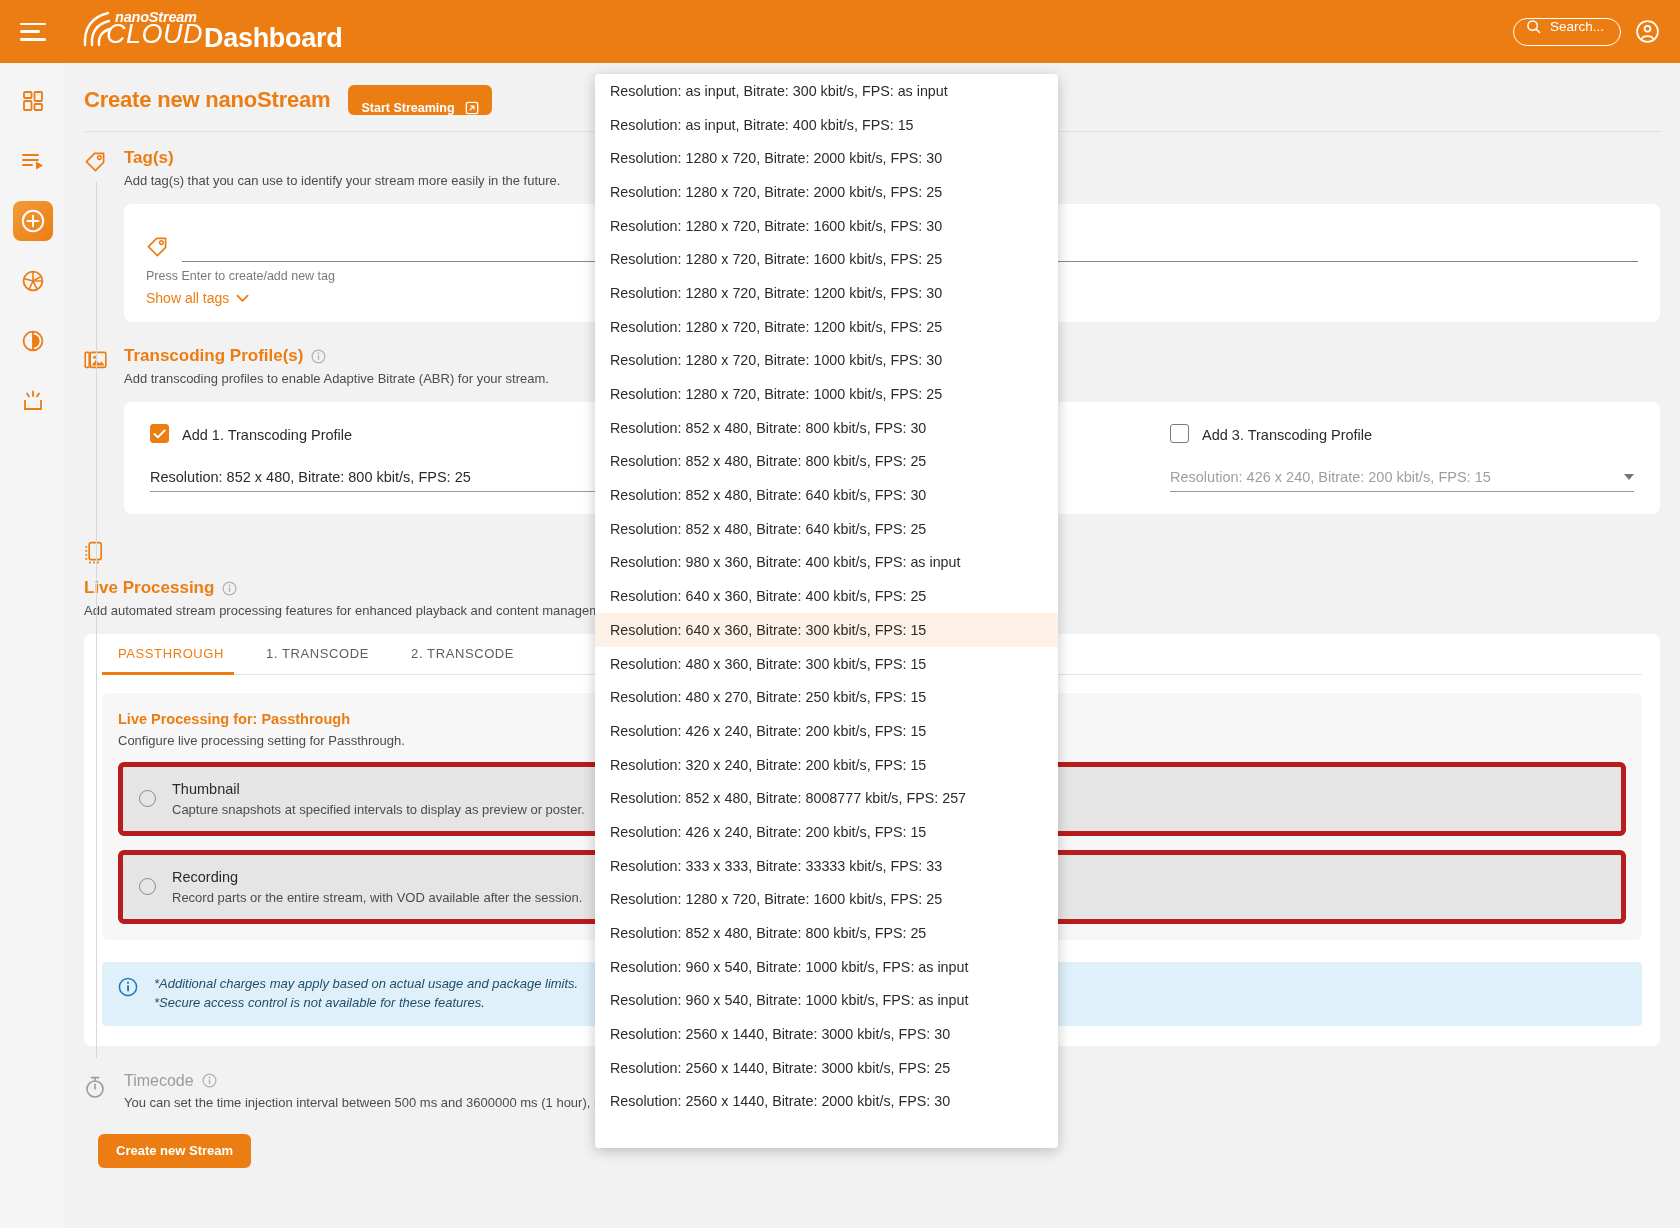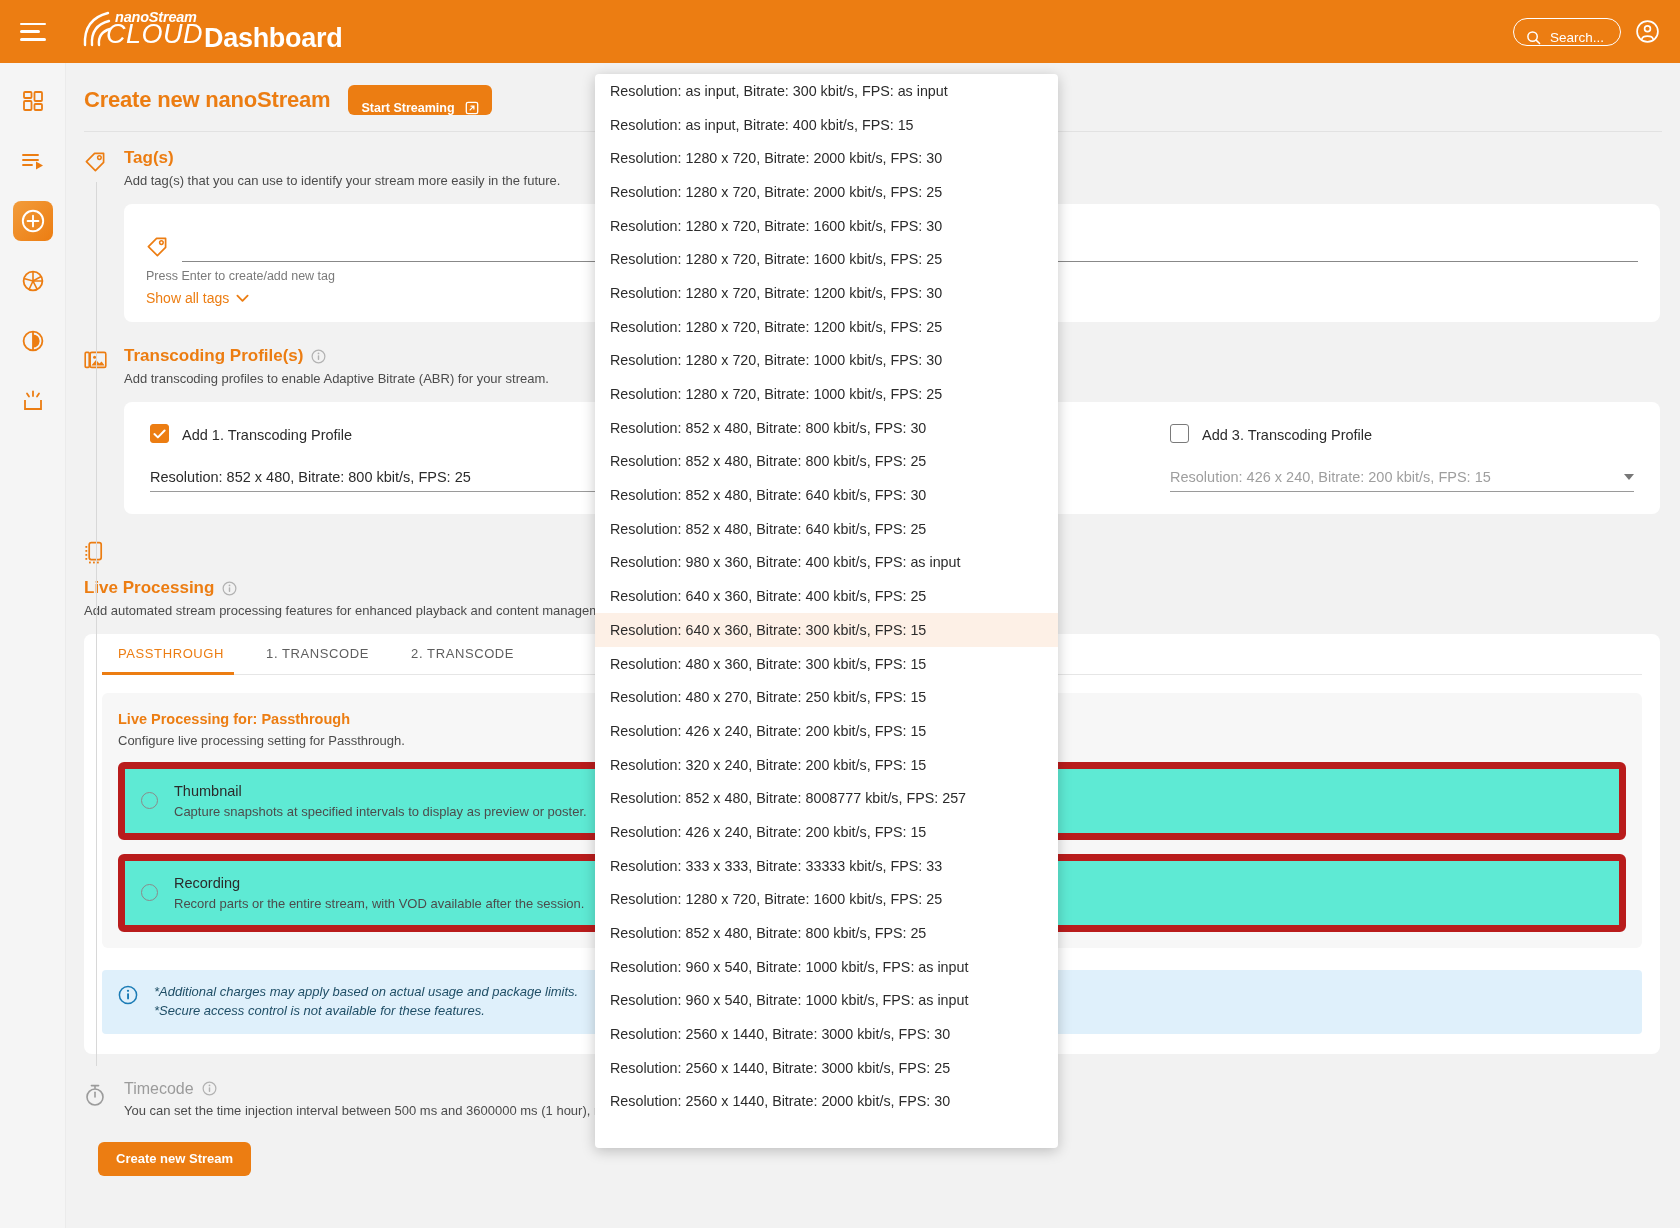--- a/index.html
+++ b/index.html
@@ -36,21 +36,21 @@
     position:absolute; left: 24px; top: 14px; color:#fff;
     font-size: 27px; font-weight: 400; letter-spacing: 0.5px; line-height: 27px;
   }
   .logo-arcs { position:absolute; left: 0px; top: 4px; }
   .page-title-top {
     color: #fff; font-size: 27px; font-weight: bold; letter-spacing: -0.3px;
     margin-left: 14px; position: relative; top: -2px;
   }
   .topbar-right { margin-left: auto; display: flex; align-items: center; margin-right: 20px; gap: 14px;}
   .search-box {
-    display:flex; align-items:flex-end; gap: 9px;
+    display:flex; align-items:flex-start; gap: 9px;
     border: 1.4px solid #fff; border-radius: 16px;
     height: 28px; padding: 0 16px 0 12px; color: #fff; font-size: 13.5px;
     cursor: pointer;
   }
   .avatar-btn { cursor:pointer; display:flex; }
 
   
   .sidebar {
     position:absolute; left: 0; top: 63px; width: 66px; height: 1165px;
     background: #f5f5f5; border-right: 1px solid #ebebeb;
@@ -112,21 +112,21 @@
   
   .tabs { display:flex; gap: 10px; border-bottom: 1px solid #e6e6e6; }
   .tab { padding: 12px 16px 13px 16px; font-size: 13px; letter-spacing:0.6px; color:#5e5e5e; cursor:pointer; position:relative;}
   .tab.active { color:#ec7d12; }
   .tab.active::after { content:""; position:absolute; left: 0px; right: 6px; bottom:-1px; height:3px; background:#ec7d12; }
 
   .lp-panel { background:#f7f7f7; border-radius:6px; margin-top: 18px; padding: 18px 16px 16px 16px; }
   .lp-title { color:#ec7d12; font-weight:bold; font-size: 14.5px;}
   .lp-sub { font-size: 13px; color:#4c4c4c; margin-top: 6px;}
   .opt-row {
-    display:flex; align-items:flex-start; gap: 16px; border:7px solid #b91c1c; background:#5eead4;
+    display:flex; align-items:flex-start; gap: 16px; border:5px solid #b91c1c; background:#e5e5e5;
     border-radius: 6px; margin-top: 14px; padding: 14px 16px; cursor:pointer;
   }
   .radio { width:17px;height:17px;border-radius:50%;border:1.6px solid #8a8a8a; margin-top:9px; flex:0 0 17px;}
   .opt-name { font-size: 14.5px; color:#2b2b2b; }
   .opt-desc { font-size: 13px; color:#4c4c4c; margin-top: 5px;}
   .note {
     margin-top: 22px; background:#dff0fb; border-radius:4px; padding: 13px 16px;
     display:flex; gap: 16px; align-items:flex-start;
   }
   .note-text { font-style: italic; font-size: 13px; color:#1f4e66; line-height: 1.45;}

